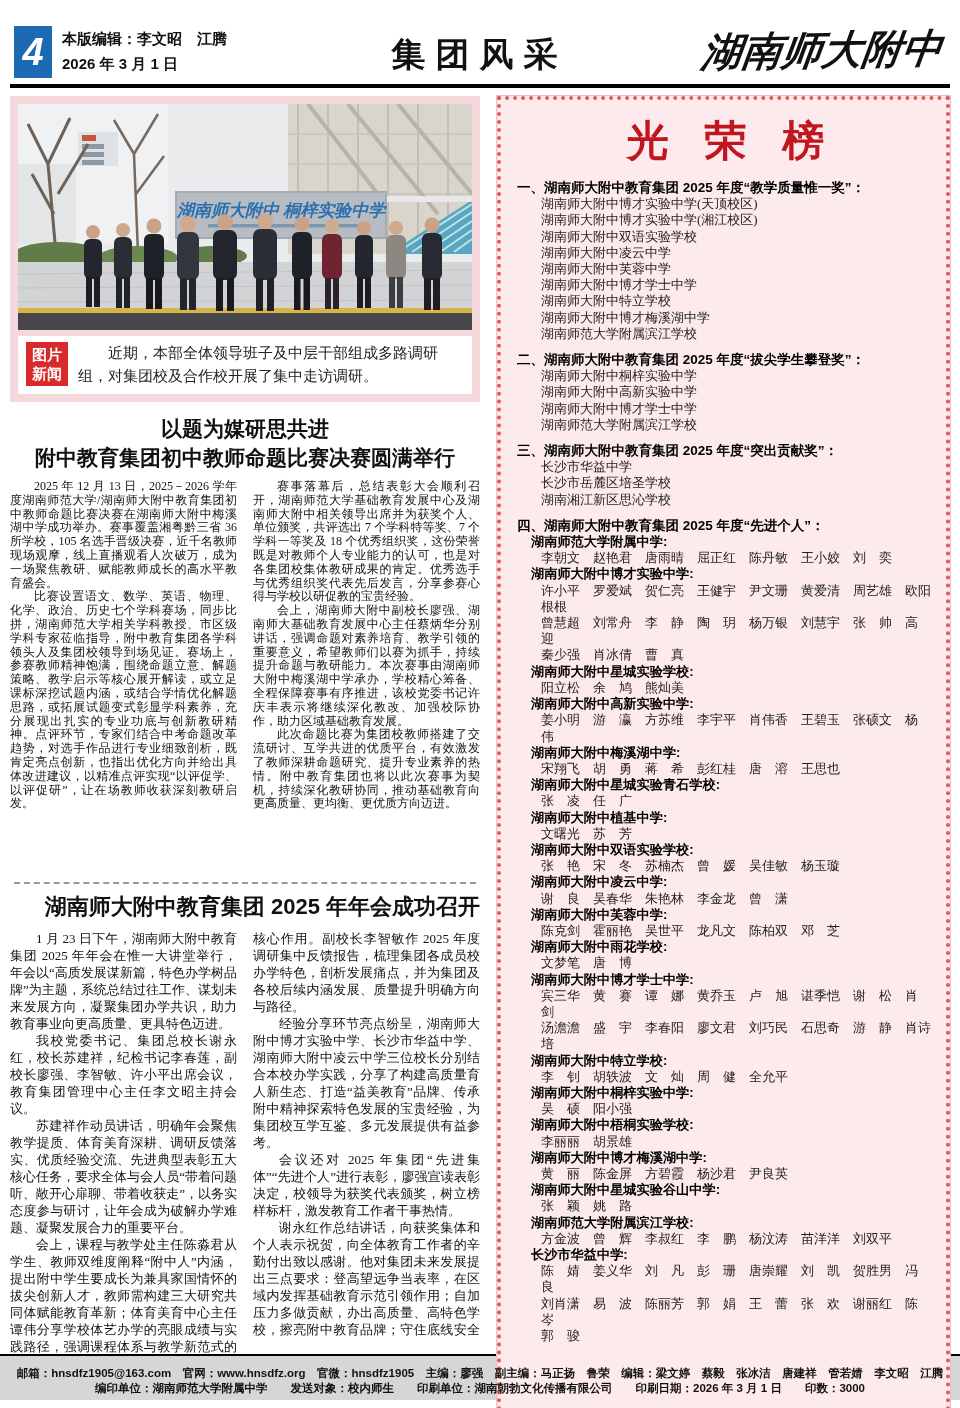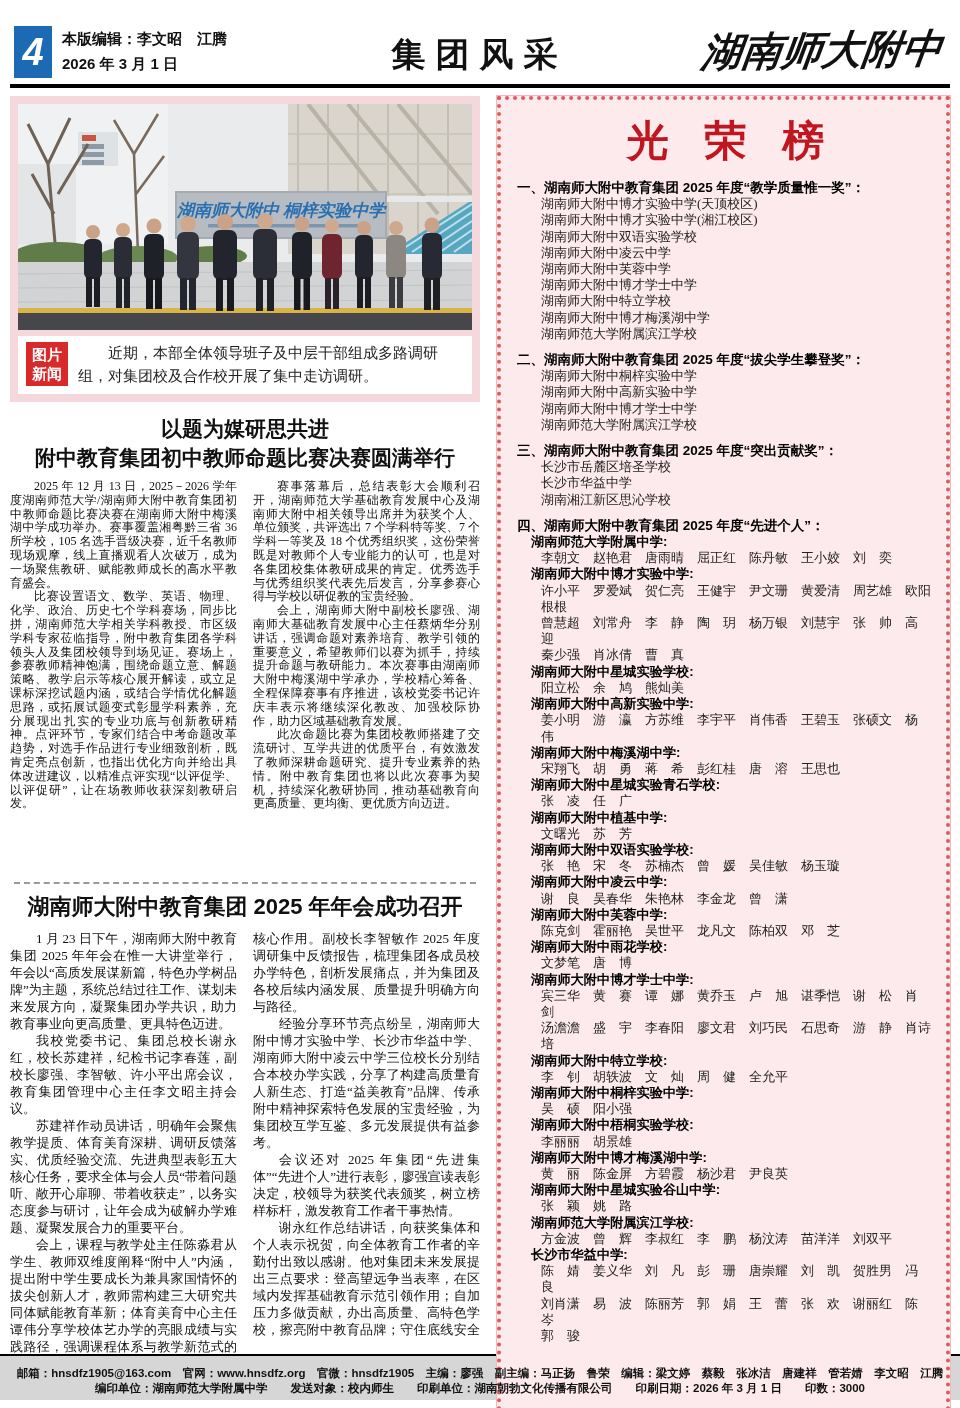--- a/index.html
+++ b/index.html
@@ -32,21 +32,21 @@
   .caption-text{font-family:"Liberation Serif","DejaVu Serif",serif;font-size:15px;
                 line-height:23px;text-indent:2em;color:#222;}
   
   .a1-title{margin-top:12px;text-align:center;font-weight:bold;font-size:21px;line-height:29px;}
   .article-body{margin-top:8px;columns:2;column-gap:16px;text-align:justify;
                 font-family:"Liberation Serif","DejaVu Serif",serif;}
   .a1-body{height:392px;font-size:12px;line-height:13.8px;}
   .a2-body{height:430px;font-size:13px;line-height:17px;}
   .article-body p{margin:0;text-indent:2em;}
   .dashed-div{border:none;border-top:2px dashed #999;margin:10px 4px 8px 4px;}
-  .a2-title{text-align:center;font-weight:bold;font-size:22px;line-height:30px;}
+  .a2-title{text-align:right;font-weight:bold;font-size:22px;line-height:30px;}
   
   .honor{background:#fdeaec;border:4px dotted #dd5b5b;outline:1px solid #f0b9bd;
          height:1380px;box-sizing:border-box;padding:10px 12px 8px 16px;overflow:hidden;}
   .honor-title{color:#c0161f;font-weight:bold;font-size:42px;letter-spacing:0.85em;
                text-indent:0.85em;text-align:center;line-height:50px;margin:6px 0 14px 0;
                font-family:"Liberation Serif","DejaVu Serif",serif;}
   .hr-sec{margin-top:10px;}
   .hr-sec:first-of-type{margin-top:0;}
   .hr-heading{font-weight:bold;font-size:13.5px;line-height:16.2px;color:#000;}
   .hr-item,.hr-name-line{font-family:"Liberation Serif","DejaVu Serif",serif;
@@ -256,22 +256,22 @@
                 <div class="hr-item">湖南师大附中高新实验中学</div>
                 <div class="hr-item">湖南师大附中博才学士中学</div>
                 <div class="hr-item">湖南师范大学附属滨江学校</div>
               </div>
             </div>
 
             <div class="hr-sec">
               <div class="hr-heading">三、湖南师大附中教育集团 2025 年度“突出贡献奖”：</div>
               <div>
 
-              <div class="hr-item">长沙市岳麓区培圣学校</div>
-                <div class="hr-item">长沙市华益中学</div>
+              <div class="hr-item">长沙市华益中学</div>
+                <div class="hr-item">长沙市岳麓区培圣学校</div>
                 <div class="hr-item">湖南湘江新区思沁学校</div>
               </div>
             </div>
           </div>
 
         <div class="hr-sec">
           <div class="hr-heading">四、湖南师大附中教育集团 2025 年度“先进个人”：</div>
           <div>
 
               <div class="hr-school">湖南师范大学附属中学:</div>

